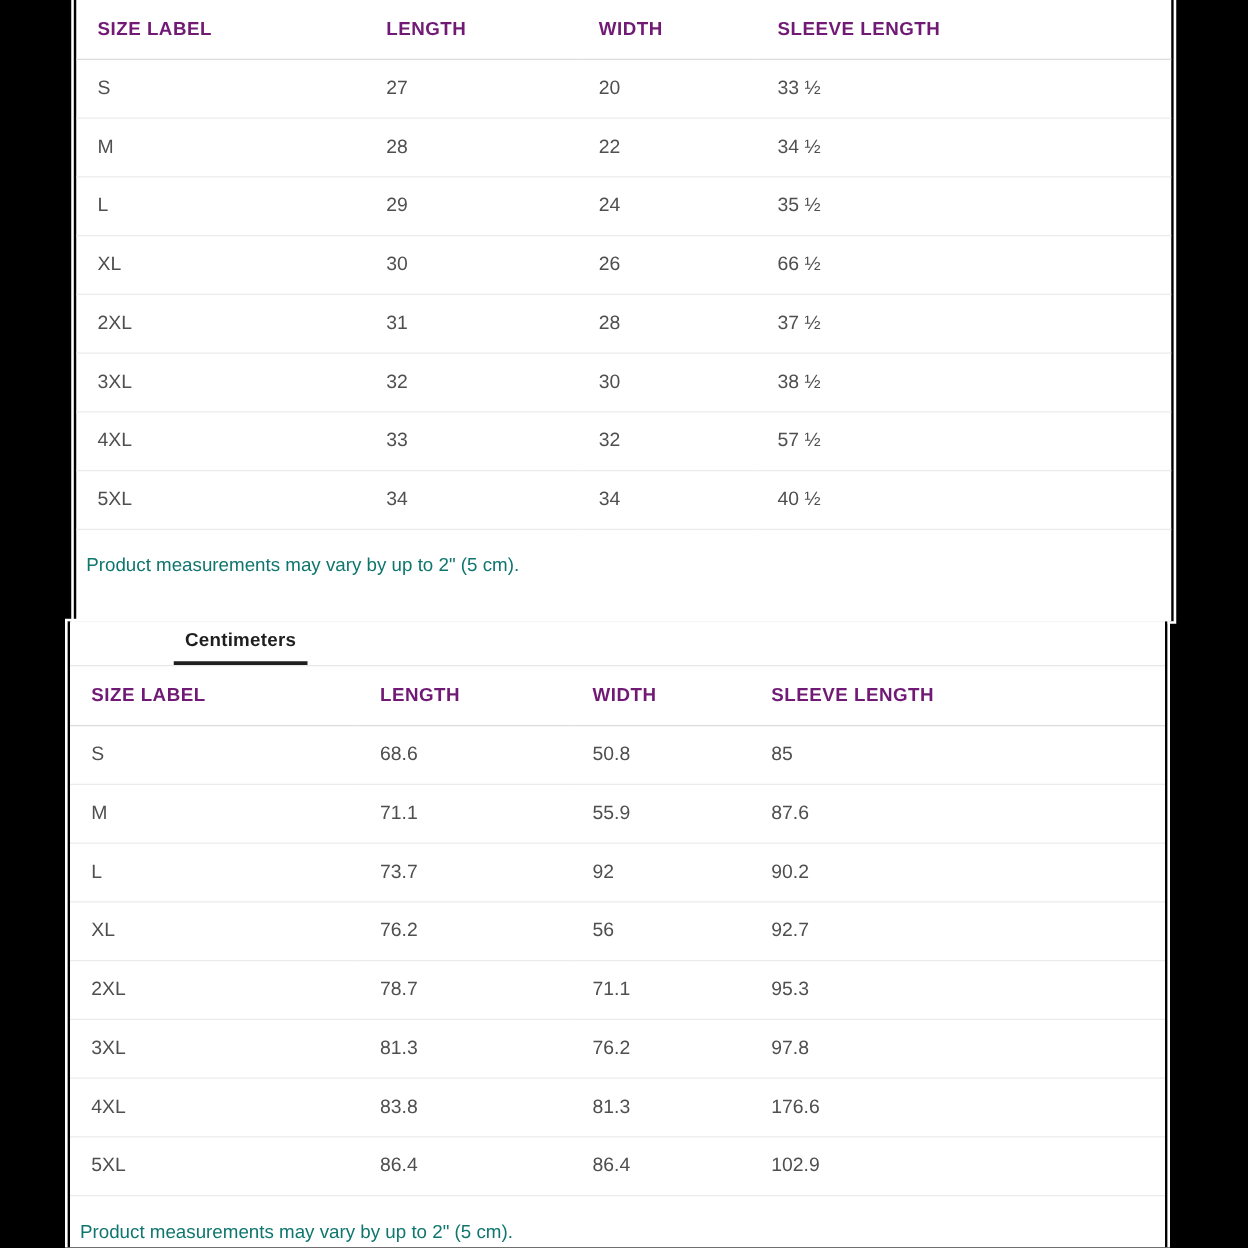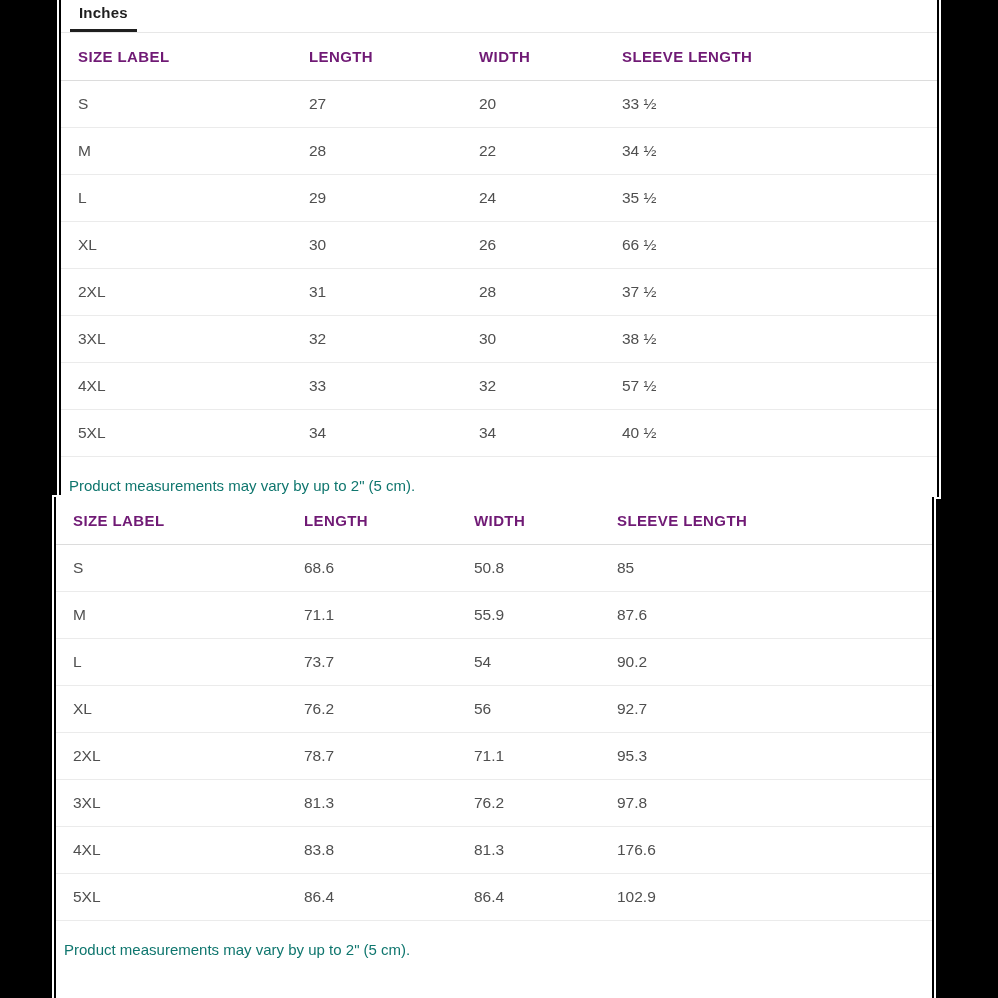--- a/index.html
+++ b/index.html
@@ -83,125 +83,125 @@
   .note {
     margin: 20px 0 0 8px;
     font-size: 15px;
     color: #0f766e;
   }
 </style>
 </head>
 <body>
 
 <div class="card card-inches">
+  <table>
+    <colgroup>
+      <col style="width:231px">
+      <col style="width:170px">
+      <col style="width:143px">
+      <col>
+    </colgroup>
+    <thead>
+      <tr>
+          <th>SIZE LABEL</th>
+          <th>LENGTH</th>
+          <th>WIDTH</th>
+          <th>SLEEVE LENGTH</th>
+        </tr>
+    </thead>
+    <tbody>
+        <tr>
+          <td>S</td>
+          <td>27</td>
+          <td>20</td>
+          <td>33 ½</td>
+        </tr>
+        <tr>
+          <td>M</td>
+          <td>28</td>
+          <td>22</td>
+          <td>34 ½</td>
+        </tr>
+        <tr>
+          <td>L</td>
+          <td>29</td>
+          <td>24</td>
+          <td>35 ½</td>
+        </tr>
+        <tr>
+          <td>XL</td>
+          <td>30</td>
+          <td>26</td>
+          <td>66 ½</td>
+        </tr>
+        <tr>
+          <td>2XL</td>
+          <td>31</td>
+          <td>28</td>
+          <td>37 ½</td>
+        </tr>
+        <tr>
+          <td>3XL</td>
+          <td>32</td>
+          <td>30</td>
+          <td>38 ½</td>
+        </tr>
+        <tr>
+          <td>4XL</td>
+          <td>33</td>
+          <td>32</td>
+          <td>57 ½</td>
+        </tr>
+        <tr>
+          <td>5XL</td>
+          <td>34</td>
+          <td>34</td>
+          <td>40 ½</td>
+        </tr>
+      </tbody>
+  </table>
+  <div class="note">Product measurements may vary by up to 2" (5 cm).</div>
+</div>
+
+<div class="card card-cm">
   <div class="tabs">
-    <span class="tab">Inches</span>
+    <span class="tab">Centimeters</span>
   </div>
   <table>
     <colgroup>
       <col style="width:231px">
       <col style="width:170px">
       <col style="width:143px">
       <col>
     </colgroup>
     <thead>
       <tr>
           <th>SIZE LABEL</th>
           <th>LENGTH</th>
           <th>WIDTH</th>
           <th>SLEEVE LENGTH</th>
         </tr>
     </thead>
     <tbody>
         <tr>
           <td>S</td>
-          <td>27</td>
-          <td>20</td>
-          <td>33 ½</td>
-        </tr>
-        <tr>
-          <td>M</td>
-          <td>28</td>
-          <td>22</td>
-          <td>34 ½</td>
-        </tr>
-        <tr>
-          <td>L</td>
-          <td>29</td>
-          <td>24</td>
-          <td>35 ½</td>
-        </tr>
-        <tr>
-          <td>XL</td>
-          <td>30</td>
-          <td>26</td>
-          <td>66 ½</td>
-        </tr>
-        <tr>
-          <td>2XL</td>
-          <td>31</td>
-          <td>28</td>
-          <td>37 ½</td>
-        </tr>
-        <tr>
-          <td>3XL</td>
-          <td>32</td>
-          <td>30</td>
-          <td>38 ½</td>
-        </tr>
-        <tr>
-          <td>4XL</td>
-          <td>33</td>
-          <td>32</td>
-          <td>57 ½</td>
-        </tr>
-        <tr>
-          <td>5XL</td>
-          <td>34</td>
-          <td>34</td>
-          <td>40 ½</td>
-        </tr>
-      </tbody>
-  </table>
-  <div class="note">Product measurements may vary by up to 2" (5 cm).</div>
-</div>
-
-<div class="card card-cm">
-  <table>
-    <colgroup>
-      <col style="width:231px">
-      <col style="width:170px">
-      <col style="width:143px">
-      <col>
-    </colgroup>
-    <thead>
-      <tr>
-          <th>SIZE LABEL</th>
-          <th>LENGTH</th>
-          <th>WIDTH</th>
-          <th>SLEEVE LENGTH</th>
-        </tr>
-    </thead>
-    <tbody>
-        <tr>
-          <td>S</td>
           <td>68.6</td>
           <td>50.8</td>
           <td>85</td>
         </tr>
         <tr>
           <td>M</td>
           <td>71.1</td>
           <td>55.9</td>
           <td>87.6</td>
         </tr>
         <tr>
           <td>L</td>
           <td>73.7</td>
-          <td>54</td>
+          <td>92</td>
           <td>90.2</td>
         </tr>
         <tr>
           <td>XL</td>
           <td>76.2</td>
           <td>56</td>
           <td>92.7</td>
         </tr>
         <tr>
           <td>2XL</td>

